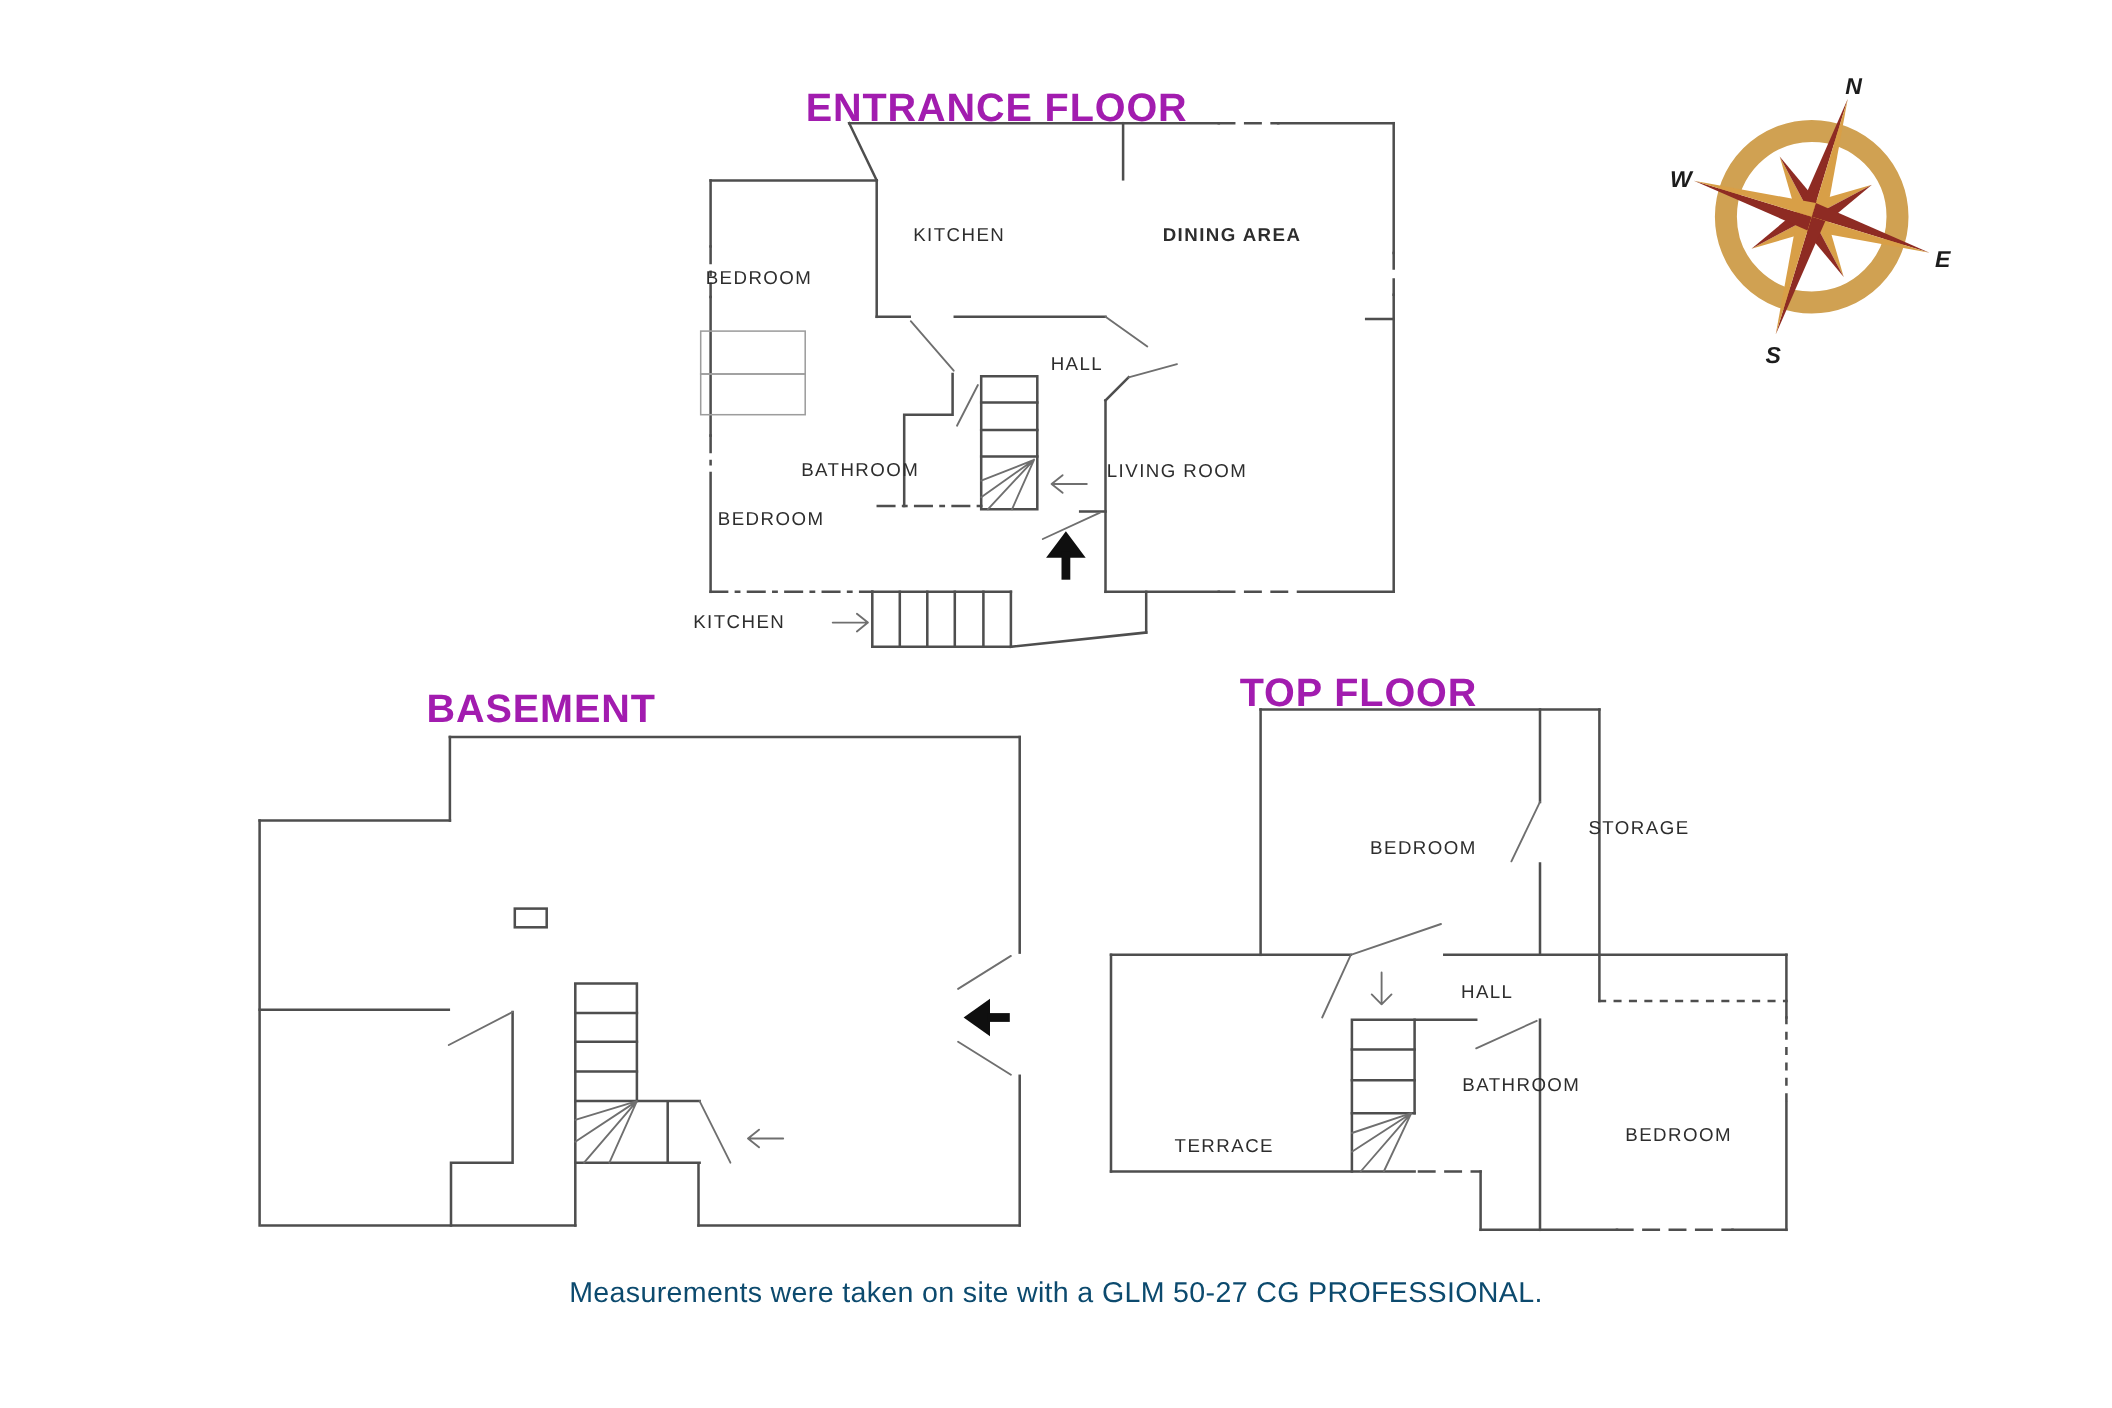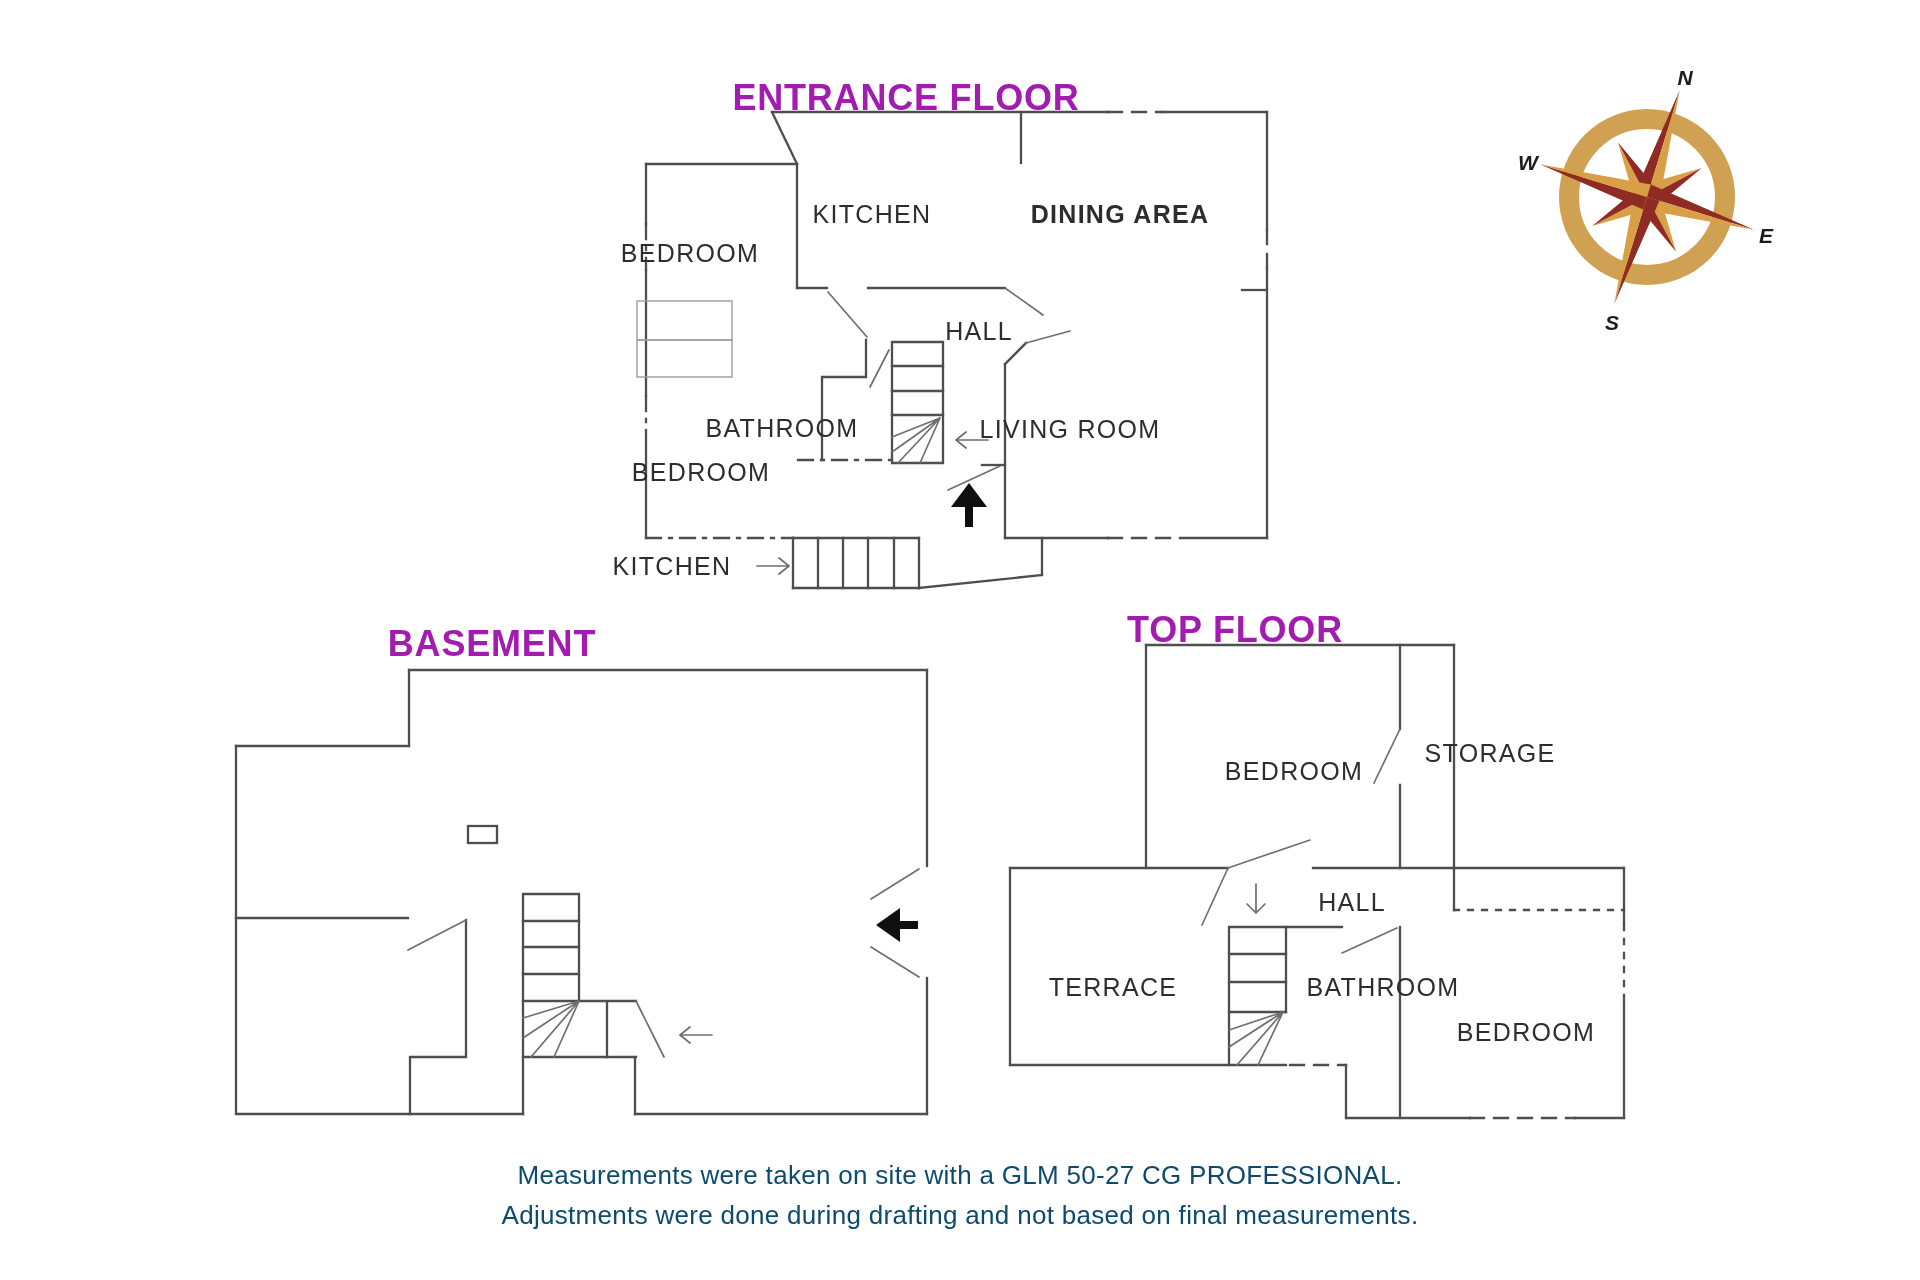--- a/index.html
+++ b/index.html
@@ -7,21 +7,21 @@
          font-family:"Liberation Sans",sans-serif;}
   #plan-svg{position:absolute;left:0;top:0;}
   .w{fill:none;stroke:#4e4e4e;stroke-width:2.3;stroke-linecap:square;}
   .t{fill:none;stroke:#6f6f6f;stroke-width:1.7;stroke-linecap:round;}
   .d1{stroke-dasharray:14 10;}
   .d2{stroke-dasharray:15 8 3 8;}
   .d3{stroke-dasharray:5 9;}
   .lt{fill:none;stroke:#9d9d9d;stroke-width:1.4;}
   .blk{fill:#0f0f0f;stroke:none;}
   .lbl{position:absolute;transform:translate(-50%,-50%);white-space:nowrap;
-       font-size:25px;font-weight:500;letter-spacing:1.3px;color:#2d2d2d;}
+       font-size:17px;font-weight:500;letter-spacing:1.3px;color:#2d2d2d;}
   .title{font-size:36px;font-weight:700;letter-spacing:.8px;color:#a21caf;}
   .footer-line{position:absolute;left:0;width:100%;text-align:center;
        font-size:26px;font-weight:500;letter-spacing:.3px;color:#0c4a6e;}
   .compass-letter{font-size:21px;font-weight:700;font-style:italic;fill:#1c1c1c;
        font-family:"Liberation Sans",sans-serif;}
 </style>
 </head>
 <body>
 
 <div id="stage">
@@ -218,20 +218,19 @@
   <div class="lbl" style="left:701px;top:472px;">BEDROOM</div>
   <div class="lbl" style="left:1070px;top:429px;">LIVING ROOM</div>
   <div class="lbl" style="left:672px;top:566px;">KITCHEN</div>
 
   <div class="lbl title" style="left:492px;top:644px;">BASEMENT</div>
 
   <div class="lbl title" style="left:1235px;top:630px;">TOP FLOOR</div>
   <div class="lbl" style="left:1294px;top:771px;">BEDROOM</div>
   <div class="lbl" style="left:1490px;top:753px;">STORAGE</div>
   <div class="lbl" style="left:1352px;top:902px;">HALL</div>
-  <div class="lbl" style="left:1113px;top:987px;">TERRACE</div>
+  <div class="lbl" style="left:1113px;top:1042px;">TERRACE</div>
   <div class="lbl" style="left:1383px;top:987px;">BATHROOM</div>
   <div class="lbl" style="left:1526px;top:1032px;">BEDROOM</div>
 
   <div class="footer-line" style="top:1160px;">Measurements were taken on site with a GLM 50-27 CG PROFESSIONAL.</div>
-  <div class="footer-line" style="top:1200px;">Adjustments were done during drafting and not based on final measurements.</div>
 
 </div>
 
 </body></html>

